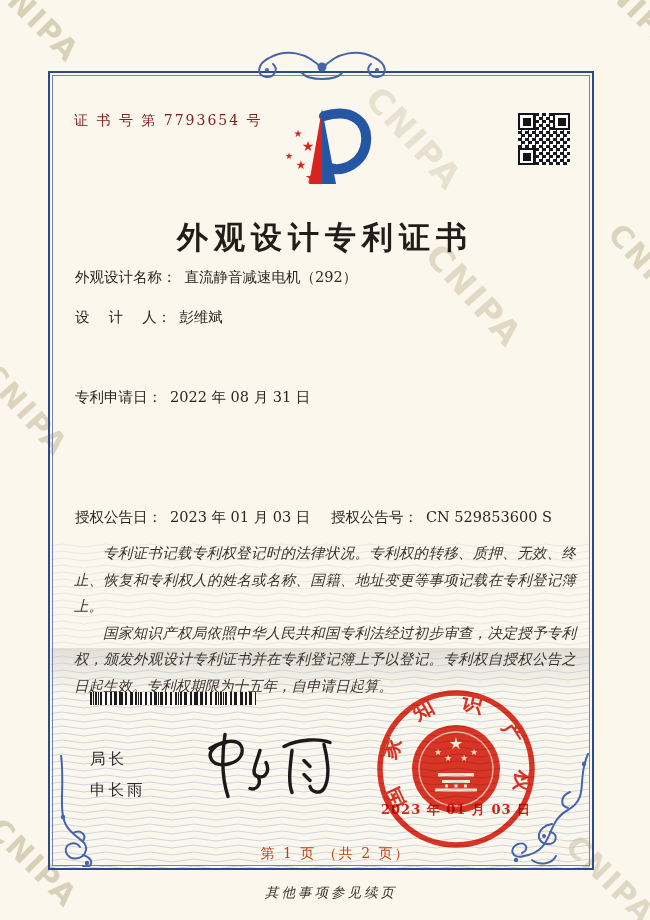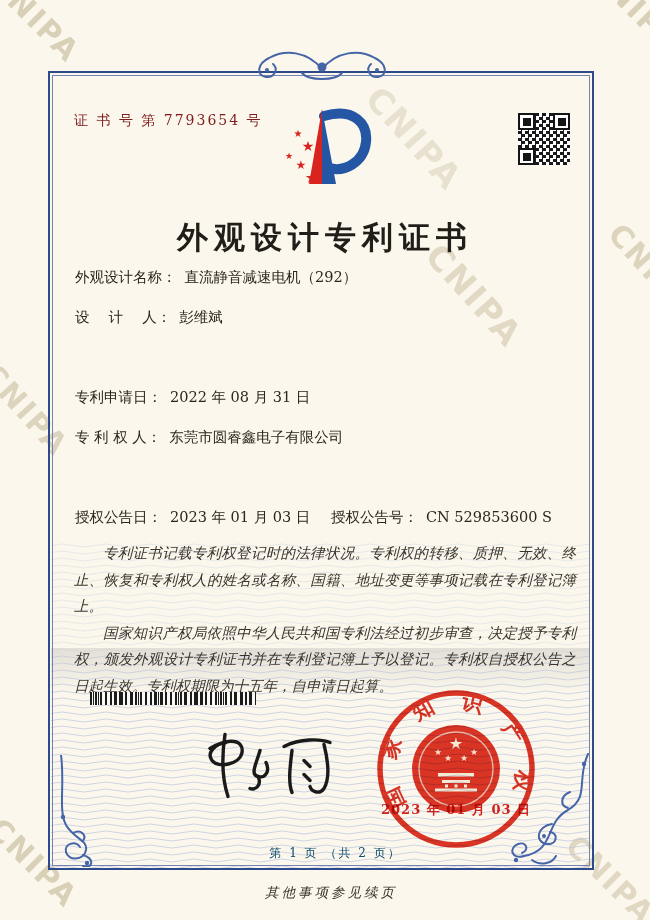--- a/index.html
+++ b/index.html
@@ -46,21 +46,21 @@
   .director{position:absolute;left:90px;top:744px;z-index:4;
       font-family:"DejaVu Sans","Liberation Sans",sans-serif;
       font-size:15.5px;letter-spacing:3px;line-height:31px;color:#2b2b2b;}
   .signature{position:absolute;left:192px;top:728px;z-index:4;}
   
   .seal{position:absolute;left:372px;top:685px;z-index:5;mix-blend-mode:multiply;opacity:.95;}
   .seal-date{position:absolute;left:368px;top:801px;width:176px;text-align:center;z-index:6;
       color:#d8231f;font-weight:bold;font-size:13px;letter-spacing:1px;mix-blend-mode:multiply;}
   
   .pageinfo{position:absolute;left:0;right:0;top:845px;text-align:center;z-index:4;
-      font-size:12px;letter-spacing:2px;color:#0c4a6e;padding-left:21px;}
+      font-size:14px;letter-spacing:2px;color:#c2410c;padding-left:21px;}
   .note{position:absolute;left:0;right:0;top:884px;text-align:center;z-index:4;
       font-size:13.5px;font-style:italic;letter-spacing:3px;color:#3a332c;padding-left:12px;}
 </style>
 </head>
 <body>
 
 <div class="page">
 
   <div class="wm" style="left:-20px;top:0;font-size:30px;opacity:.5">CNIPA</div>
   <div class="wm" style="left:580px;top:-10px;font-size:30px;opacity:.5">CNIPA</div>
@@ -146,35 +146,36 @@
 
   <div class="row" style="top:268px">
     <span class="lab">外观设计名称：</span><span class="val">直流静音减速电机（292）</span>
   </div>
   <div class="row" style="top:308px">
     <span class="lab">设　 计　 人：</span><span class="val">彭维斌</span>
   </div>
   <div class="row" style="top:388px">
     <span class="lab">专利申请日：</span><span class="val">2022 年 08 月 31 日</span>
   </div>
-  <div class="row" style="top:428px">
-    <span class="lab">专 利 权 人：</span><span class="val">东莞市圆睿鑫电子有限公司</span>
-  </div>
   <div class="row" style="top:508px">
     <span class="lab">授权公告日：</span><span class="val">2023 年 01 月 03 日</span>
     <span class="lab lab2">授权公告号：</span><span class="val">CN 529853600 S</span>
   </div>
 
   <div class="paras">
     <p>专利证书记载专利权登记时的法律状况。专利权的转移、质押、无效、终止、恢复和专利权人的姓名或名称、国籍、地址变更等事项记载在专利登记簿上。</p>
     <p>国家知识产权局依照中华人民共和国专利法经过初步审查，决定授予专利权，颁发外观设计专利证书并在专利登记簿上予以登记。专利权自授权公告之日起生效。专利权期限为十五年，自申请日起算。</p>
   </div>
 
   <div class="barcode"></div>
 
+  <div class="director">
+    <div>局长</div>
+    <div>申长雨</div>
+  </div>
 
   <svg class="signature" width="150" height="75" viewBox="0 0 150 70">
     <g fill="none" stroke="#1a1a1a" stroke-width="3.4" stroke-linecap="round">
       <path d="M18,18 C38,6 52,10 50,22 C48,34 26,38 20,30 C14,22 24,13 34,12"></path>
       <path d="M33,4 C30,24 30,48 36,66"></path>
       <path d="M68,20 C64,34 58,44 66,46 C74,48 78,40 74,32"></path>
       <path d="M66,46 C70,54 64,60 58,58"></path>
       <path d="M92,16 C108,8 128,8 138,12"></path>
       <path d="M100,20 C98,36 96,52 100,62"></path>
       <path d="M132,14 C136,30 138,48 132,58 C128,64 120,62 118,56"></path>

